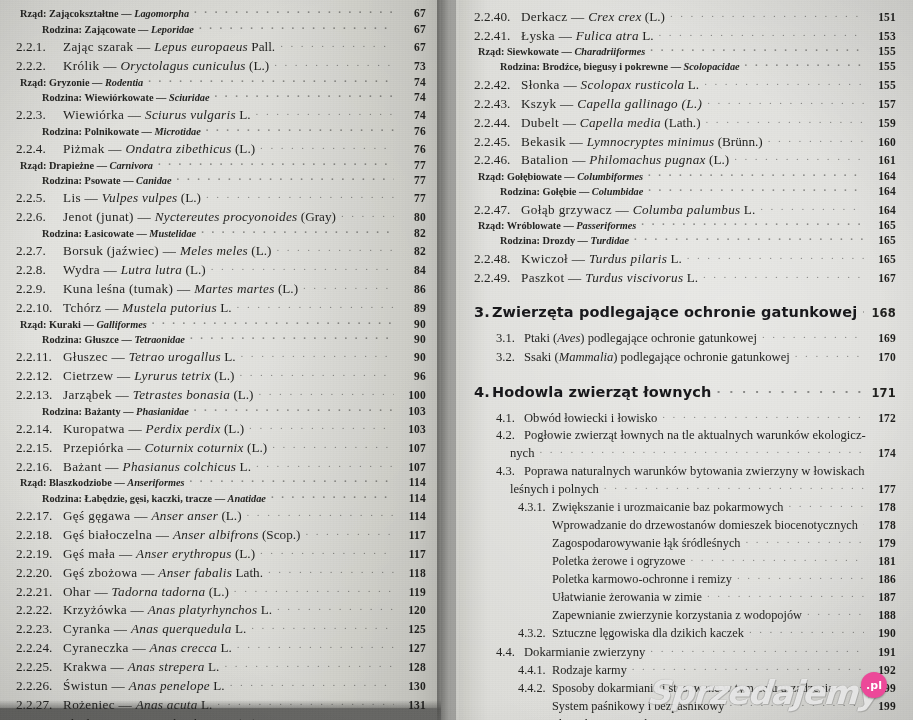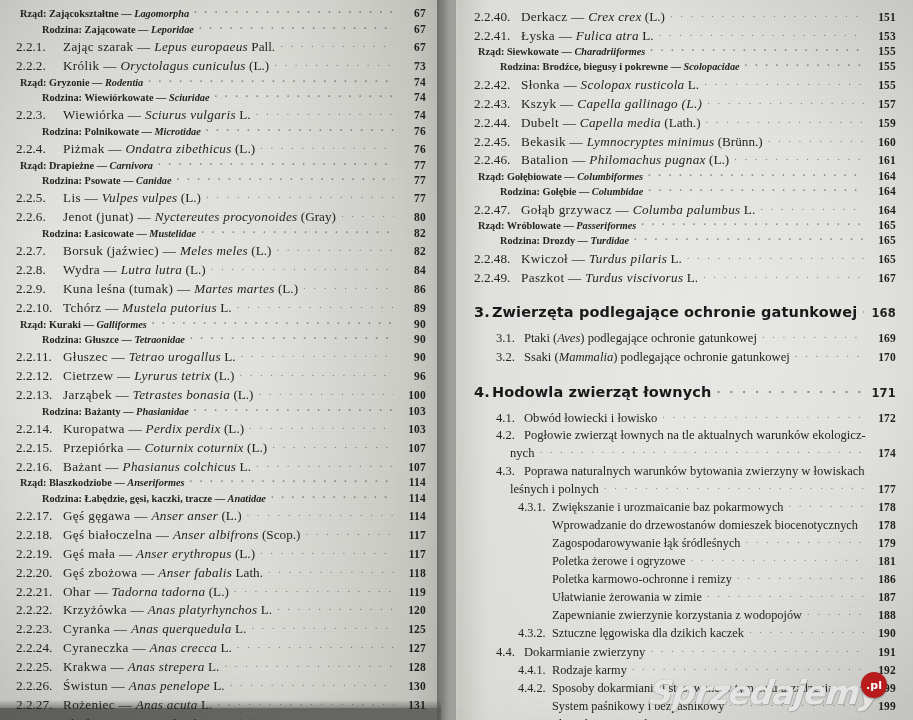--- a/index.html
+++ b/index.html
@@ -142,21 +142,21 @@
       0 0 1px rgba(120,120,118,.55),
       1px 1px 0 rgba(140,140,138,.45),
      -1px 0 0 rgba(150,150,148,.35);
     transform: skewX(-6deg);
     pointer-events: none;
     line-height: 1;
   }
   .wm-pl {
     position: absolute; left: 861px; top: 672px;
     width: 26px; height: 26px; border-radius: 50%;
-    background: #b91c1c;
+    background: #ec4899;
     color: #fff;
     font-family: "DejaVu Sans", "Liberation Sans", sans-serif;
     font-size: 11px; font-weight: bold;
     display: flex; align-items: center; justify-content: center;
     box-shadow: 0 1px 2px rgba(0,0,0,.35);
     pointer-events: none;
   }
 </style>
 </head>
 <body>

